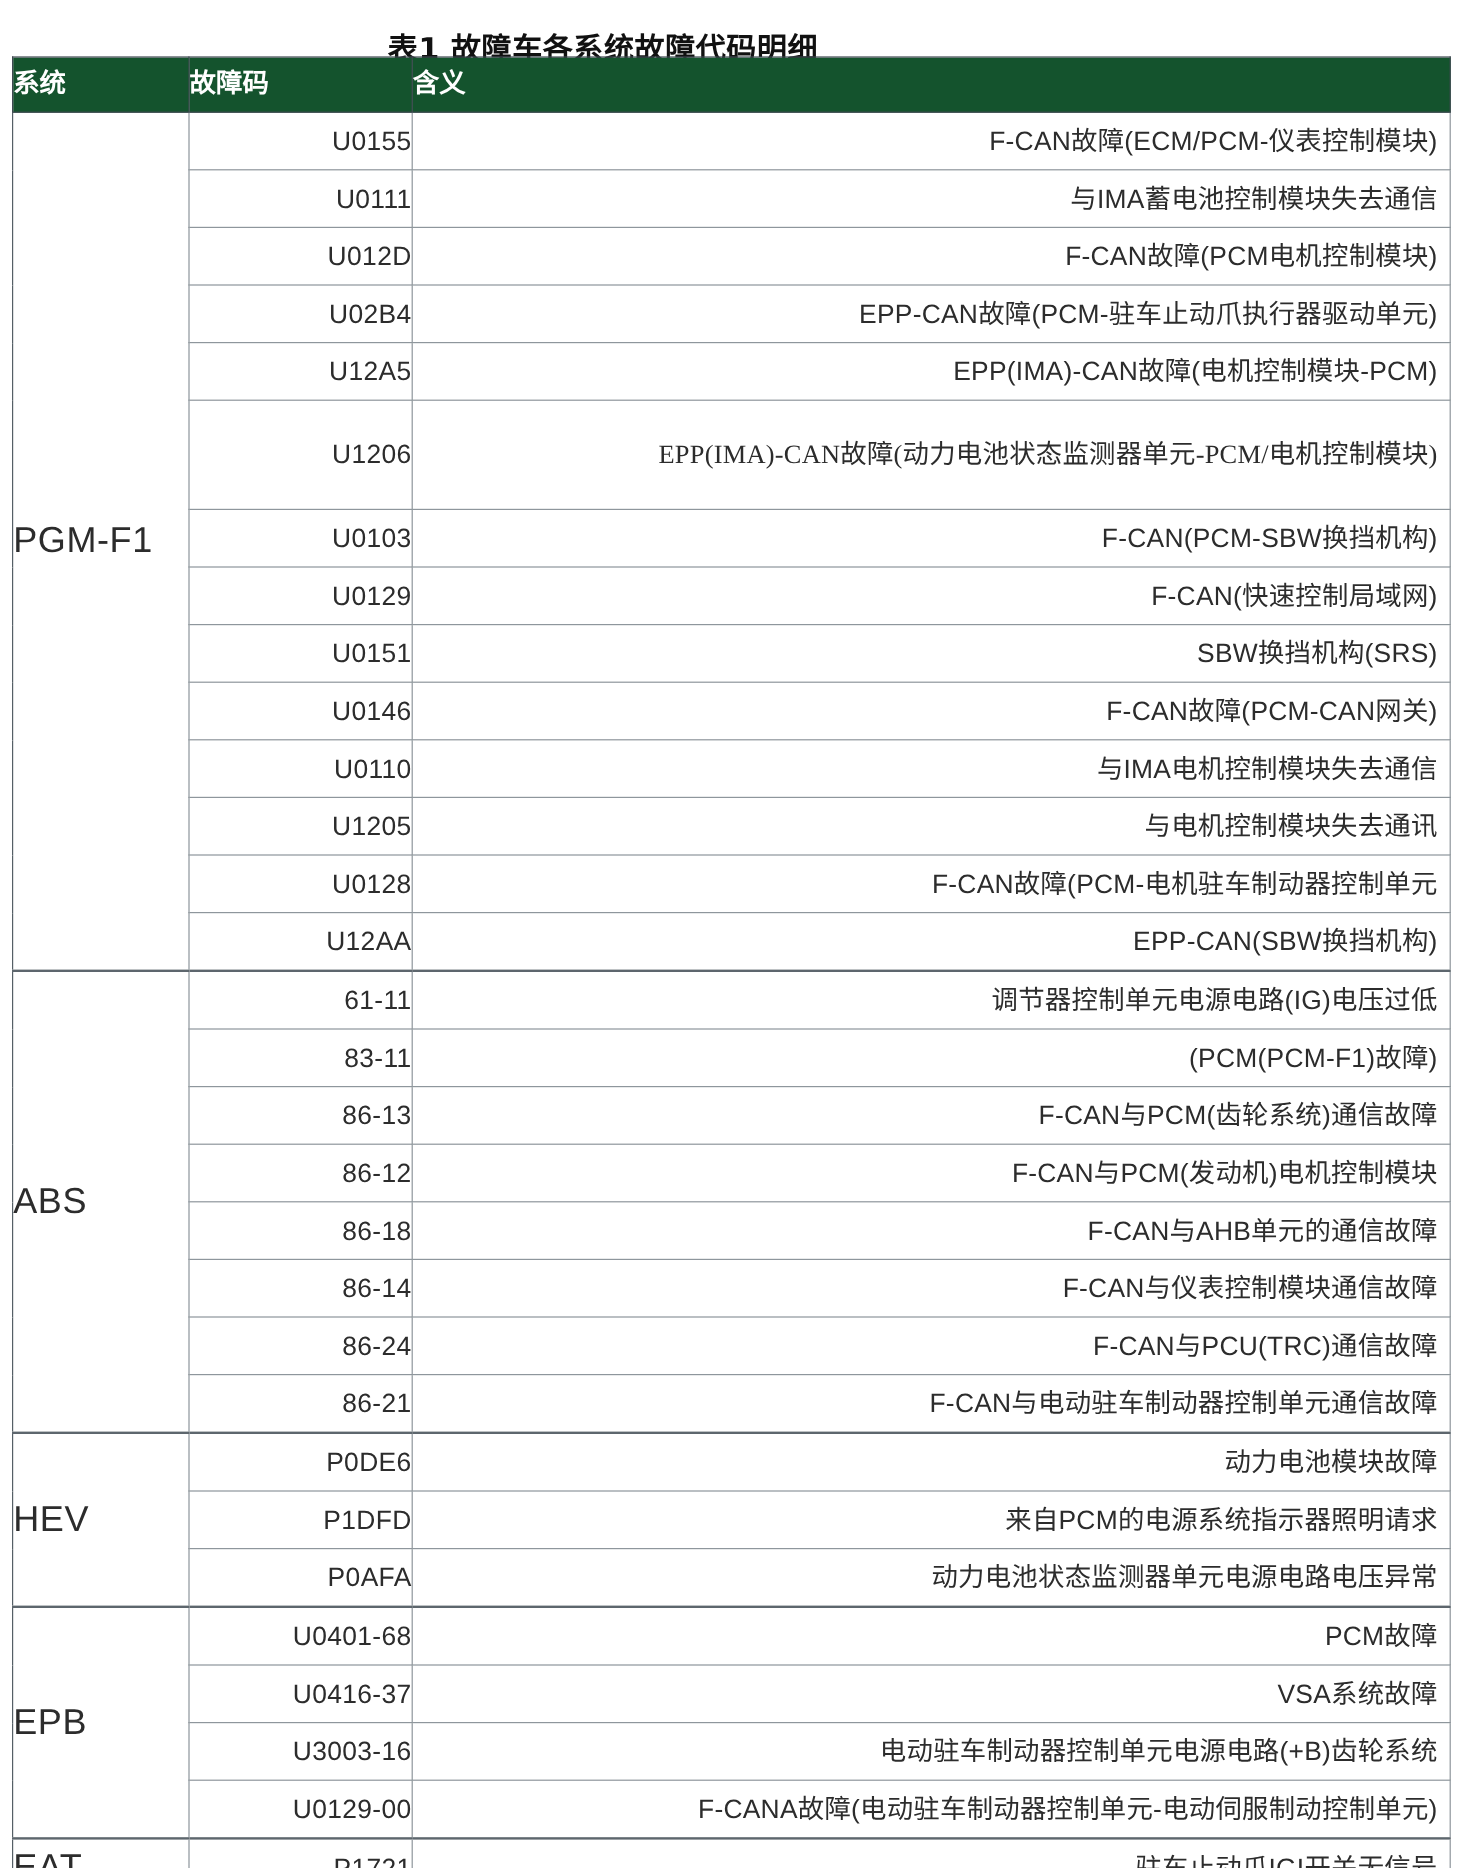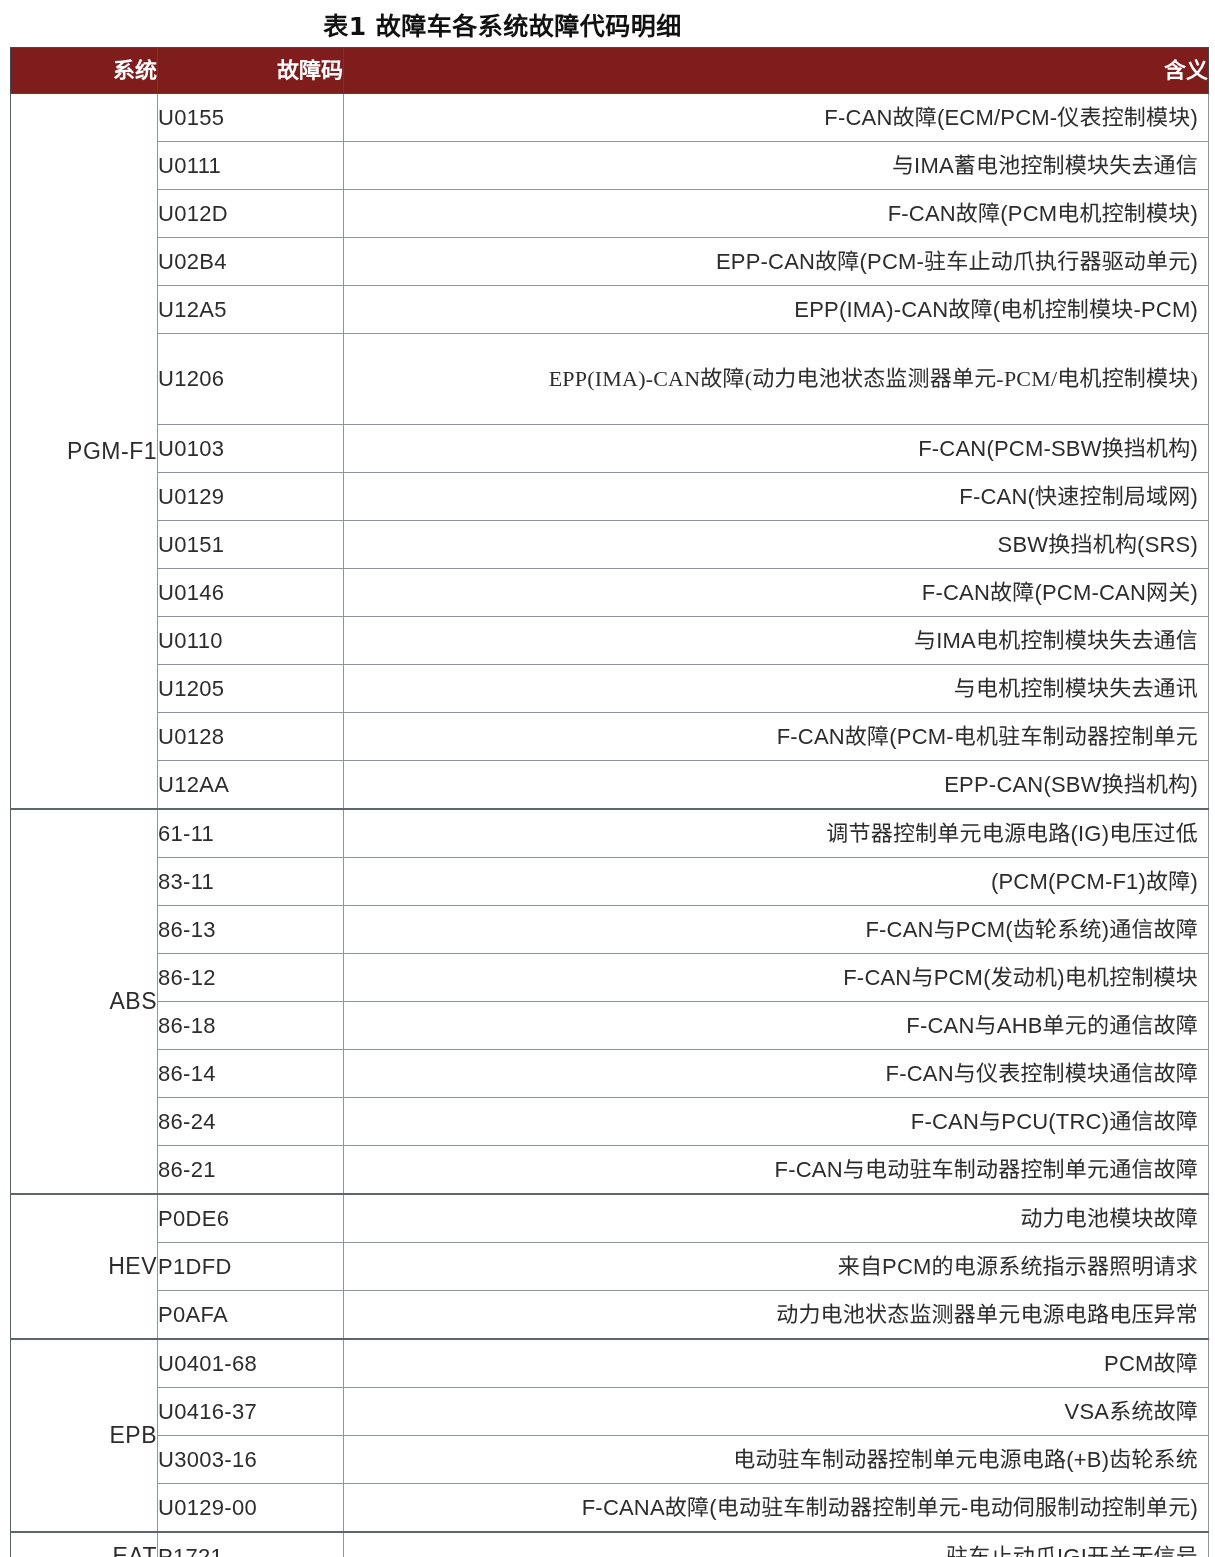--- a/index.html
+++ b/index.html
@@ -19,21 +19,21 @@
   .page {
     position: relative;
     width: 1215px;
     height: 1557px;
     background: #ffffff;
   }
 
   
   .table-title {
     position: absolute;
-    top: 6px;
+    top: 20px;
     left: 0;
     width: 1005px;
     text-align: center;
     font-size: 25px;
     font-weight: bold;
     letter-spacing: 0.5px;
     color: #111111;
     font-family: "DejaVu Sans", "Liberation Sans", sans-serif;
   }
 
@@ -51,53 +51,53 @@
     width: 1198px;
     border: 1px solid #555f66;
   }
 
   table.fault-table col.c-system   { width: 147px; }
   table.fault-table col.c-code     { width: 186px; }
   table.fault-table col.c-meaning  { width: 865px; }
 
   
   thead th {
-    background: #7f1d1d;
+    background: #14532d;
     color: #ffffff;
     font-size: 22px;
     font-weight: bold;
     height: 45px;
     line-height: 45px;
     padding: 0;
-    text-align: right;
+    text-align: left;
     border: 1px solid #3f4a52;
     font-family: "DejaVu Sans", "Liberation Sans", sans-serif;
   }
 
   
   tbody td {
     border: 1px solid #8e969c;
     font-size: 22px;
     color: #2c2c2c;
     padding: 0 0 0 0;
     height: 47px;
     vertical-align: middle;
     background: #ffffff;
     font-weight: 400;
   }
 
   td.system-cell {
-    text-align: right;
-    font-size: 23px;
+    text-align: left;
+    font-size: 30px;
     letter-spacing: 0.5px;
     border-left: 1px solid #555f66;
   }
 
   td.code-cell {
-    text-align: left;
+    text-align: right;
     letter-spacing: 0.3px;
   }
 
   td.meaning-cell {
     text-align: right;
     padding-left: 14px;
     padding-right: 10px;
     line-height: 1.32;
     letter-spacing: 0.2px;
   }

